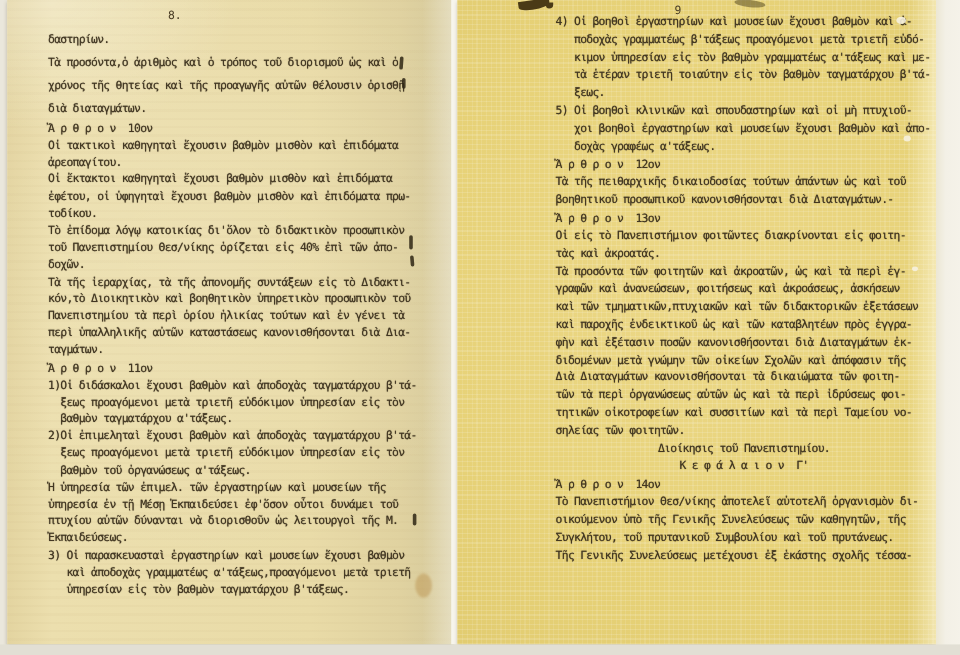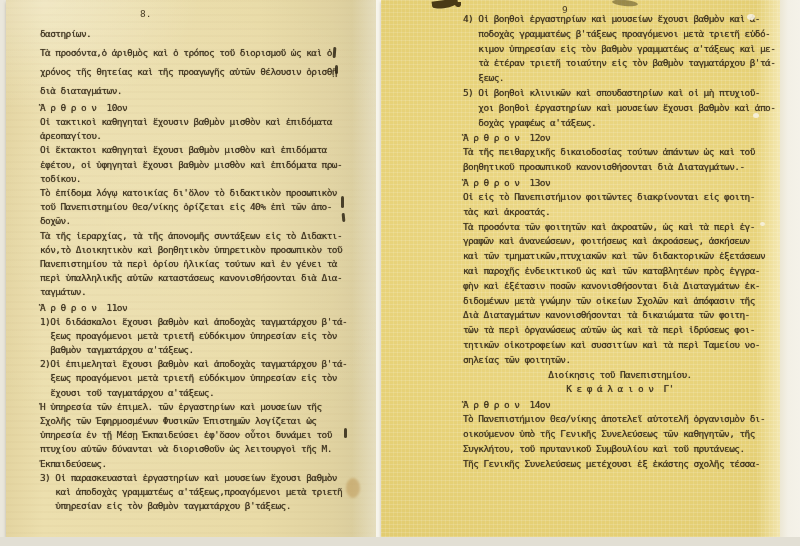--- a/index.html
+++ b/index.html
@@ -87,23 +87,22 @@
           <div class="ln">περὶ ὑπαλληλικῆς αὐτῶν καταστάσεως κανονισθήσονται διὰ Δια-</div>
           <div class="ln">ταγμάτων.</div>
         </div>
       <div class="hd">Ἄ ρ θ ρ ο ν  11ον</div>
       <div class="body">
           <div class="ln">1)Οἱ διδάσκαλοι ἔχουσι βαθμὸν καὶ ἀποδοχὰς ταγματάρχου β'τά-</div>
           <div class="ln">  ξεως προαγόμενοι μετὰ τριετῆ εὐδόκιμον ὑπηρεσίαν εἰς τὸν</div>
           <div class="ln">  βαθμὸν ταγματάρχου α'τάξεως.</div>
           <div class="ln">2)Οἱ ἐπιμεληταὶ ἔχουσι βαθμὸν καὶ ἀποδοχὰς ταγματάρχου β'τά-</div>
           <div class="ln">  ξεως προαγόμενοι μετὰ τριετῆ εὐδόκιμον ὑπηρεσίαν εἰς τὸν</div>
-          <div class="ln">  ἔχουσι τοῦ ταγματάρχου α'τάξεως.</div>
+          <div class="ln">  βαθμὸν τοῦ ὀργανώσεως α'τάξεως.</div>
           <div class="ln">Ἡ ὑπηρεσία τῶν ἐπιμελ. τῶν ἐργαστηρίων καὶ μουσείων τῆς</div>
-          <div class="ln">Σχολῆς τῶν Ἐφηρμοσμένων Φυσικῶν Ἐπιστημῶν λογίζεται ὡς</div>
           <div class="ln">ὑπηρεσία ἐν τῇ Μέσῃ Ἐκπαιδεύσει ἐφ'ὅσον οὗτοι δυνάμει τοῦ</div>
           <div class="ln">πτυχίου αὐτῶν δύνανται νὰ διορισθοῦν ὡς λειτουργοὶ τῆς Μ.</div>
           <div class="ln">Ἐκπαιδεύσεως.</div>
           <div class="ln">3) Οἱ παρασκευασταὶ ἐργαστηρίων καὶ μουσείων ἔχουσι βαθμὸν</div>
           <div class="ln">   καὶ ἀποδοχὰς γραμματέως α'τάξεως,προαγόμενοι μετὰ τριετῆ</div>
           <div class="ln">   ὑπηρεσίαν εἰς τὸν βαθμὸν ταγματάρχου β'τάξεως.</div>
         </div>
     </div>
 
     <div class="tornshade"></div>

